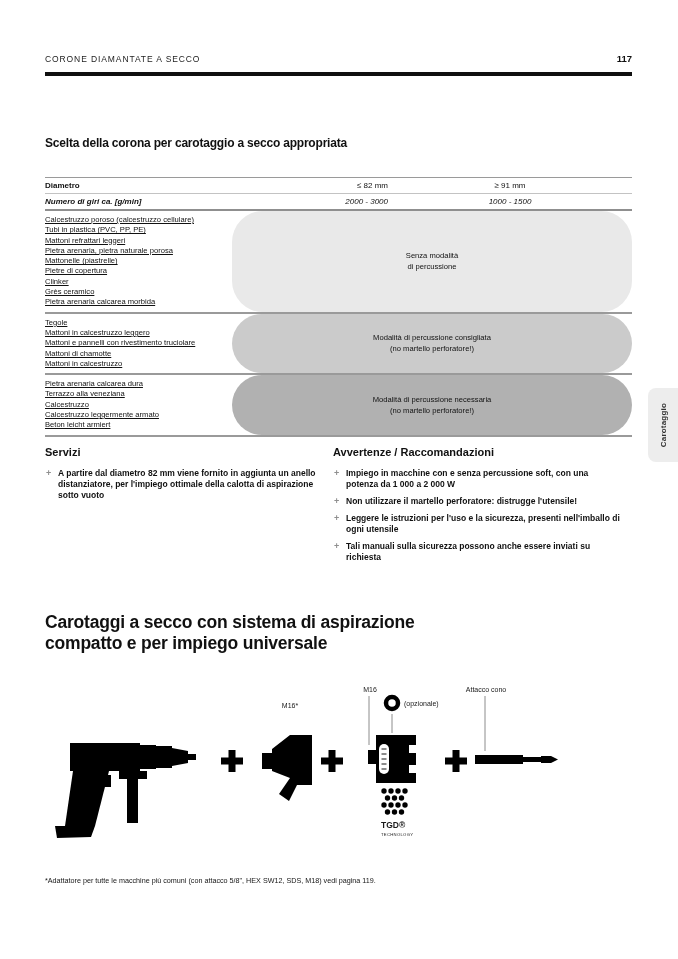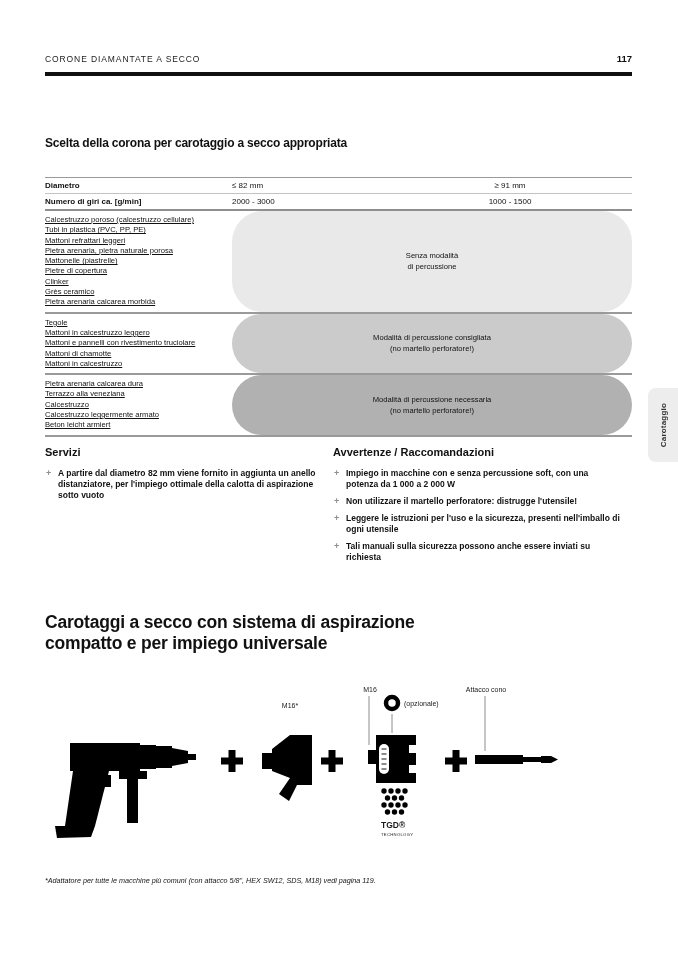--- a/index.html
+++ b/index.html
@@ -15,23 +15,23 @@
   .hdr-page { font-size:9.5px; font-weight:bold; }
   .hdr-rule { left:45px; top:72px; width:587px; height:4px; background:#101010; }
 
   
   .h1 { left:45px; top:136px; width:587px; font-size:12px; font-weight:bold; letter-spacing:-0.2px; }
 
   
   .tbl { left:45px; top:177px; width:587px; border-top:1px solid #9a9a9a; }
   .trow { display:flex; align-items:center; height:15px; font-size:8px; }
   .trow.first { border-bottom:1px solid #c3c3c3; }
-  .trow.second { border-bottom:2px solid #8f8f8f; }
+  .trow.second { border-bottom:2px solid #8f8f8f;font-style:italic; }
   .c1 { width:187px; font-weight:bold; }
-  .c2 { width:156px; text-align:left; }
+  .c2 { width:156px; text-align:right; }
   .c3 { flex:1; text-align:center; }
   .block { display:flex; align-items:stretch; border-bottom:2px solid #9a9a9a; }
   .mat { width:187px; box-sizing:border-box; padding:4px 10px 4px 0; font-size:7.6px; line-height:10.3px;text-decoration:underline; }
   .mode { flex:1; display:flex; align-items:center; justify-content:center; text-align:center;
           font-size:7.6px; line-height:11px; white-space:pre-line;border-radius:31px; }
 
   
   .twocol { left:45px; top:446px; width:587px; display:flex; }
   .col-servizi { width:288px; }
   .col-avv { flex:1; }
@@ -40,21 +40,21 @@
   .blist div::before { content:"+"; position:absolute; left:1px; top:0; color:#8f8f8f; font-size:9px; }
 
   
   .h2 { left:45px; top:612px; width:500px; font-size:17.5px; line-height:21px; font-weight:bold; white-space:pre-line; letter-spacing:-0.2px; }
 
   
   .diagram { left:45px; top:683px; }
   .diagram text { font-family:"Liberation Sans", sans-serif; fill:#1a1a1a; }
 
   
-  .footnote { left:45px; top:876px; width:587px; font-size:7.2px; font-style:italic; color:#151515; }
+  .footnote { left:45px; top:876px; width:587px; font-size:7.2px; color:#151515; }
 
   
   .side-tab { right:0; top:388px; width:30px; height:74px; background:#ededed;
               border-radius:8px 0 0 8px; display:flex; align-items:center; justify-content:center; }
   .side-tab span { writing-mode:vertical-rl; transform:rotate(180deg); font-size:8px; font-weight:bold; color:#333; letter-spacing:0.2px; }
 </style>
 </head>
 <body>
 
 <div class="abs hdr">

